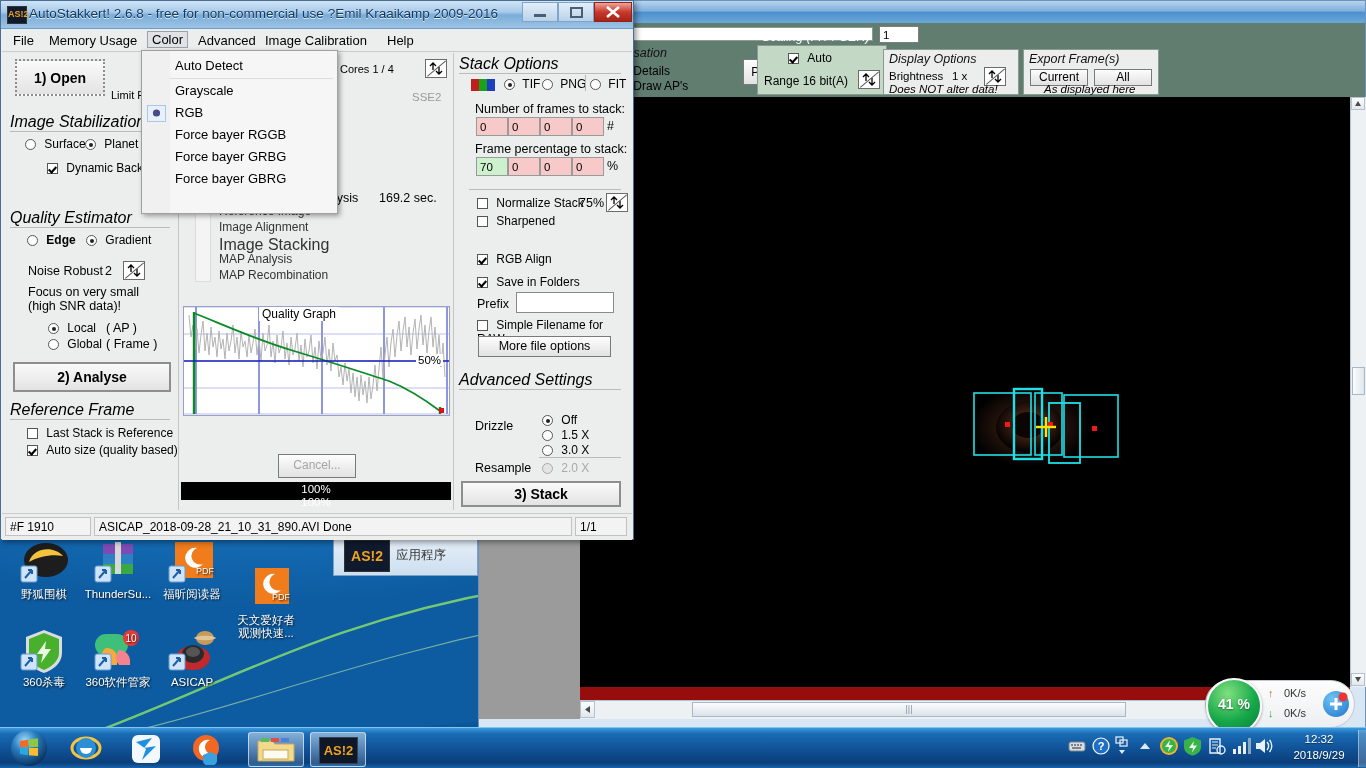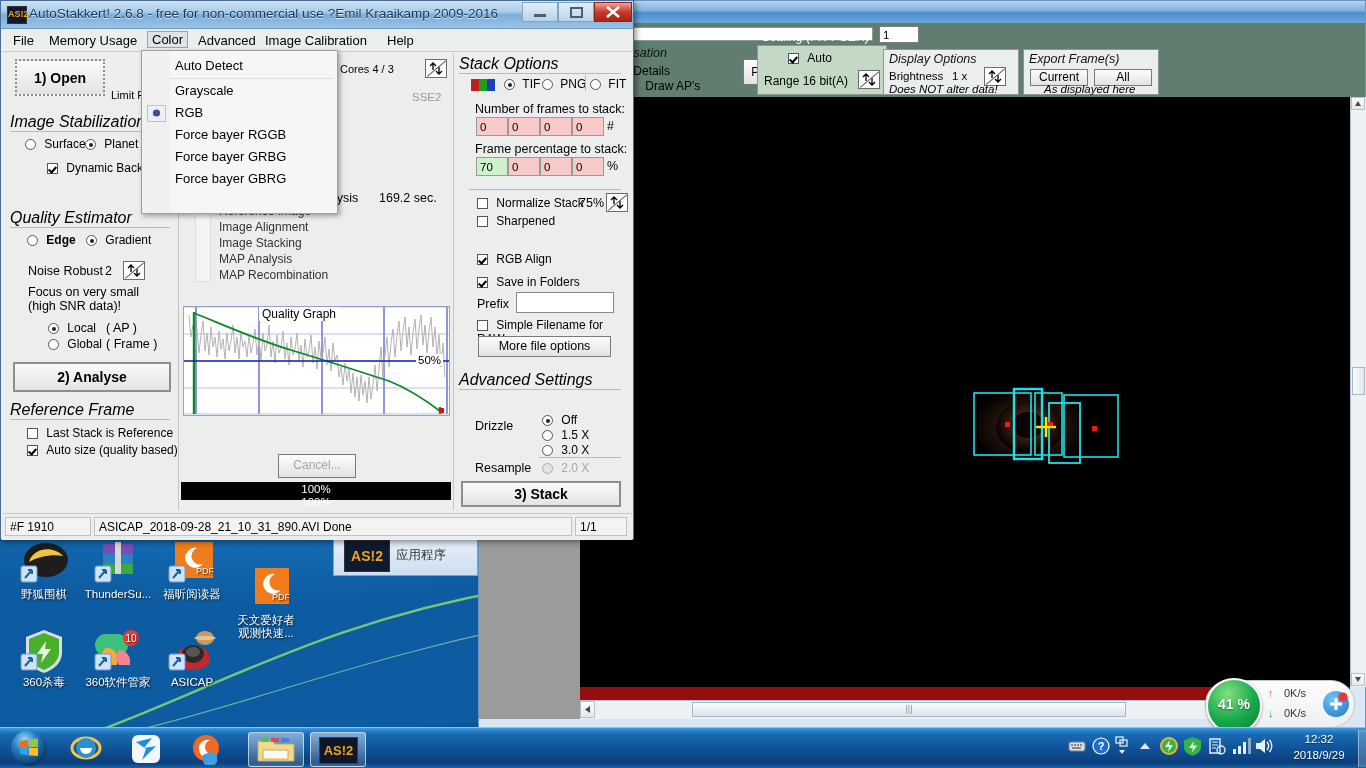--- a/index.html
+++ b/index.html
@@ -224,21 +224,21 @@
     </div>
 
     <div style="position:absolute;left:118px;top:23px;width:150px;height:48px;">
       <div class="italic-h" style="position:absolute;left:0;top:0;">Visualisation</div>
       <div style="position:absolute;left:18px;top:18px;font-size:12px;">
         <span class="chk on"></span>
         <span style="margin-left:4px">Details</span>
       </div>
       <div style="position:absolute;left:18px;top:33px;font-size:12px;">
         <span class="chk on"></span>
-        <span style="margin-left:16px">Draw AP's</span>
+        <span style="margin-left:4px">Draw AP's</span>
       </div>
     </div>
 
     <div class="winbtn" style="position:absolute;left:264px;top:36px;width:40px;height:26px;line-height:24px;">Play</div>
 
     <div class="panelbox greenpanel" style="left:278px;top:22px;width:130px;height:50px;">
       <div class="italic-h" style="position:absolute;left:4px;top:-16px;color:#fff;">Scaling (FIT / SER)</div>
       <div style="position:absolute;left:30px;top:5px;font-size:12px;">
         <span class="chk on"></span>
         <span style="margin-left:5px">Auto</span>
@@ -439,36 +439,36 @@
     <span class="chk"></span>
     <span style="margin-left:5px">Last Stack is Reference</span>
   </div>
   <div style="position:absolute;left:26px;top:442px;font-size:12px;">
     <span class="chk on"></span>
     <span style="margin-left:5px">Auto size (quality based)</span>
   </div>
 
   <div style="position:absolute;left:177px;top:52px;width:1px;height:457px;background:#c3c6c4;"></div>
 
-  <div class="lbl-sm" style="position:absolute;left:339px;top:62px;">Cores 4 / 3</div>
+  <div class="lbl-sm" style="position:absolute;left:339px;top:62px;">Cores 1 / 4</div>
   <div class="spin" style="position:absolute;left:424px;top:58px;">
     <svg width="20" height="17" viewBox="0 0 20 17">
         <path d="M7,3 l0,7 M4,6 l3,-3 l3,3" stroke="#000" fill="none" stroke-width="1.3"></path>
         <path d="M13,14 l0,-7 M10,11 l3,3 l3,-3" stroke="#000" fill="none" stroke-width="1.3"></path>
       </svg>
   </div>
   <div style="position:absolute;left:411px;top:90px;font-size:11.5px;color:#9a9a9a;">SSE2</div>
 
   <div class="astext" style="position:absolute;left:333px;top:190px;">lysis</div>
   <div class="astext" style="position:absolute;left:378px;top:190px;">169.2 sec.</div>
 
   <div style="position:absolute;left:180px;top:203px;width:270px;height:82px;">
     <div style="position:absolute;left:38px;top:0px;font-size:12px;color:#333;">Reference Image</div>
     <div style="position:absolute;left:38px;top:16px;font-size:12px;color:#333;">Image Alignment</div>
-    <div style="position:absolute;left:38px;top:32px;font-size:12px;color:#333;">Image Stacking</div>
+    <div style="position:absolute;left:38px;top:32px;font-size:16px;color:#333;">Image Stacking</div>
     <div style="position:absolute;left:38px;top:48px;font-size:12px;color:#333;">MAP Analysis</div>
     <div style="position:absolute;left:38px;top:64px;font-size:12px;color:#333;">MAP Recombination</div>
     <div style="position:absolute;left:14px;top:2px;width:16px;height:76px;background:#f4f4f4;border:1px solid #dcdcdc;box-sizing:border-box;"></div>
   </div>
 
   <div class="quality-graph" style="left:182px;top:305px;width:267px;height:110px;">
     <svg width="265" height="108" viewBox="0 0 265 108">
       <rect x="0" y="0" width="265" height="108" fill="#fff"></rect>
       <g stroke="#b9bee8" stroke-width="1">
         <line x1="0" y1="27" x2="265" y2="27"></line>

